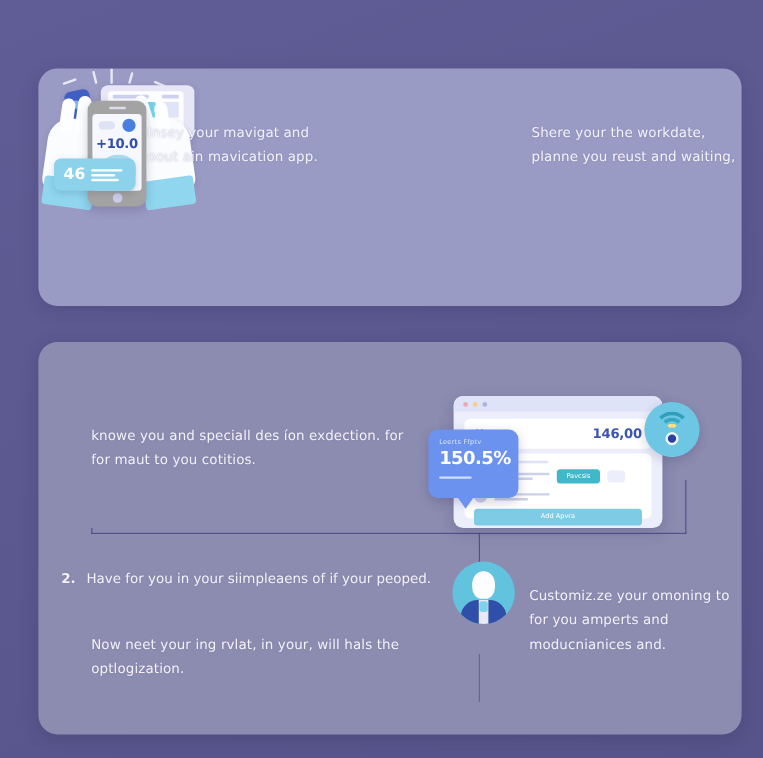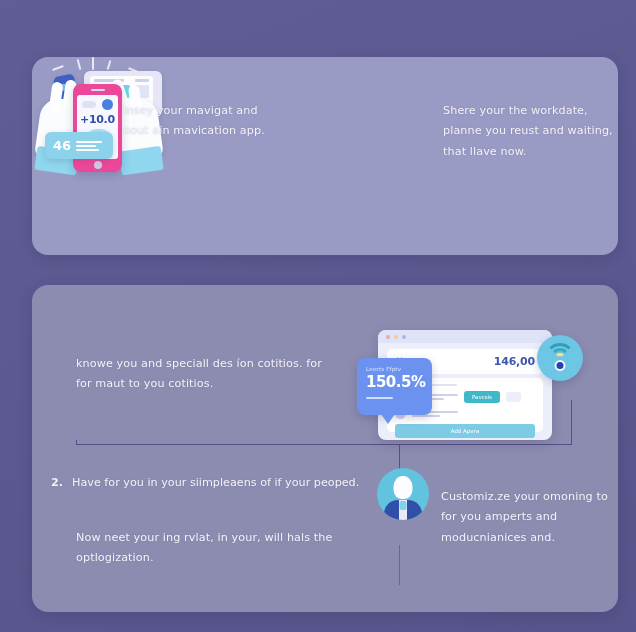--- a/index.html
+++ b/index.html
@@ -115,21 +115,21 @@
   #hand-left  { left: 6px;  top: 42px; transform: rotate(8deg); }
   #hand-right { left: 82px; top: 42px; transform: rotate(-8deg); }
   .cuff { position: absolute; bottom: -12px; left: 2px; width: 42px; height: 24px; background: #8fd6ee; border-radius: 3px; }
   .finger { position: absolute; width: 11px; height: 30px; background: #fdfeff; border-radius: 6px; top: -16px; }
   .sparkle { position: absolute; background: #f0f0fb; border-radius: 1px; opacity: .9; }
 
   
   #illus-phone { position: absolute; left: 345px; top: 80px; width: 105px; height: 96px; }
   .phone-white {
     position: absolute; left: 28px; top: 4px; width: 49px; height: 88px;
-    background: #ec4899; border-radius: 8px;
+    background: #a3a3a3; border-radius: 8px;
     box-shadow: 0 3px 8px rgba(50,45,95,.20);
   }
   .phone-white .speaker { position: absolute; left: 50%; top: 5px; transform: translateX(-50%); width: 14px; height: 2px; background: #dcdcee; border-radius: 1px; }
   .phone-white .pscreen { position: absolute; left: 4px; top: 11px; width: 41px; height: 64px; background: #f7f8ff; border-radius: 3px; overflow: hidden; }
   .phone-white .home { position: absolute; left: 50%; bottom: 3px; transform: translateX(-50%); width: 8px; height: 8px; background: #c9cbe8; border-radius: 50%; }
   .p-pill { position: absolute; left: 5px; top: 6px; width: 14px; height: 7px; background: #dde3f5; border-radius: 4px; }
   .p-circle { position: absolute; right: 5px; top: 4px; width: 11px; height: 11px; background: #4a7fe0; border-radius: 50%; }
   .p-amount { position: absolute; left: 3px; top: 18px; color: #2f4fa8; font-size: 11px; font-weight: bold; letter-spacing: -.3px; }
   .p-blob { position: absolute; left: 8px; top: 34px; width: 28px; height: 24px; background: #9fdbee; border-radius: 48% 52% 40% 60%; opacity: .85; }
   .notif {
@@ -285,33 +285,32 @@
     </div>
   </div>
 
   <div class="txt" id="c1-text-left">
     <p>Insey your mavigat and</p>
     <p>oout ain mavication app.</p>
   </div>
   <div class="txt" id="c1-text-right">
     <p>Shere your the workdate,</p>
     <p>planne you reust and waiting,</p>
-    <p>that llave now.</p>
   </div>
 
   <div class="card" id="card-2"></div>
 
   <div class="connector" id="conn-left-cap"></div>
   <div class="connector" id="conn-h"></div>
   <div class="connector" id="conn-right-v"></div>
   <div class="connector" id="conn-down-v"></div>
   <div class="connector" id="conn-bottom-v"></div>
 
   <div class="txt" id="c2-text-intro">
-    <p>knowe you and speciall des íon cotitios. for</p>
+    <p>knowe you and speciall des íon exdection. for</p>
     <p>for maut to you cotitios.</p>
   </div>
 
   <div id="c2-step">
     <span class="num">2.</span>
     <span>Have for you in your siimpleaens of if your peoped.</span>
   </div>
 
   <div class="txt" id="c2-text-note">
     <p>Now neet your ing rvlat, in your, will hals the</p>

